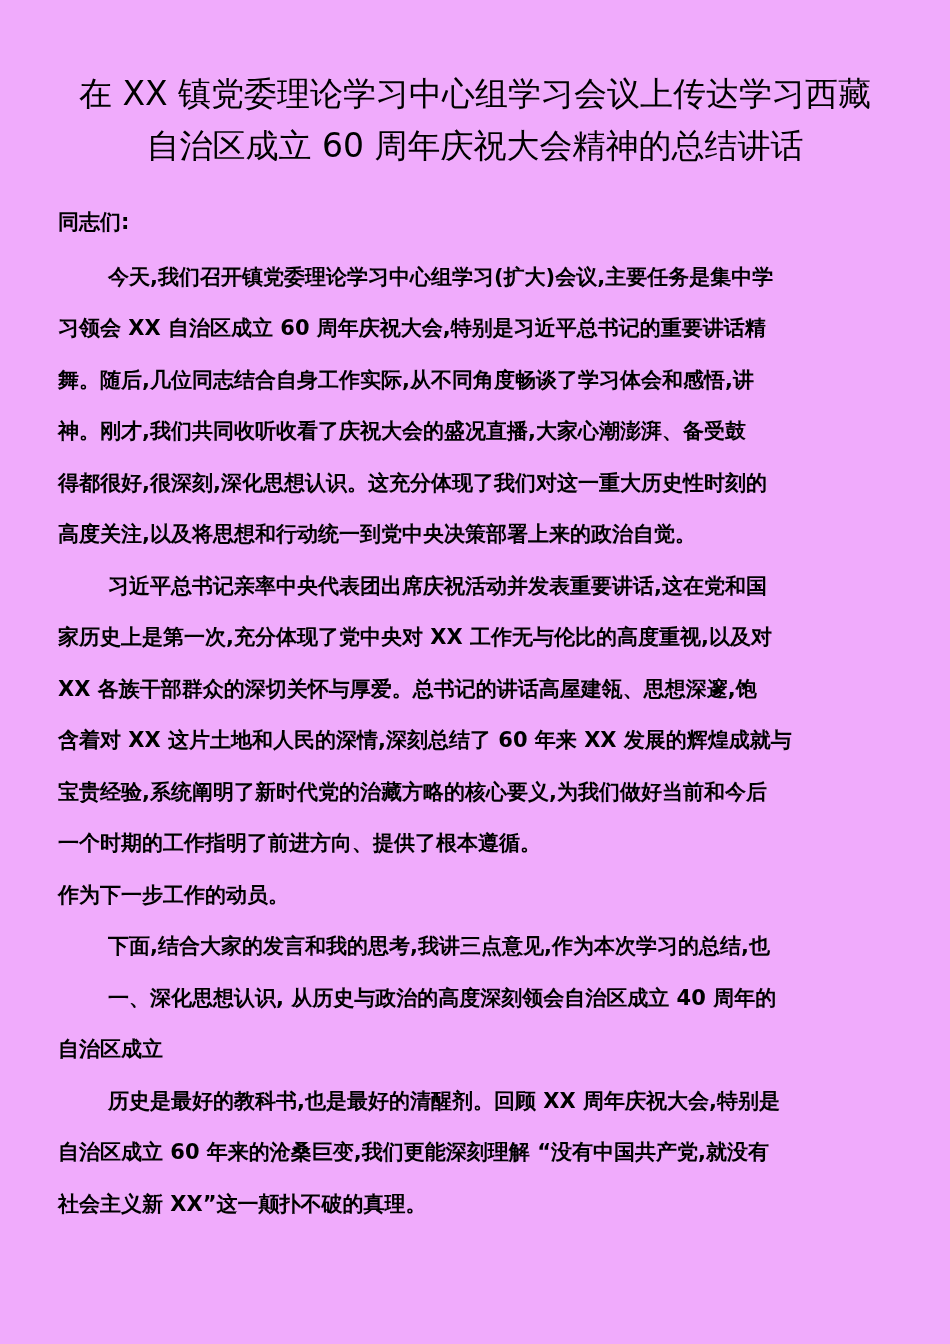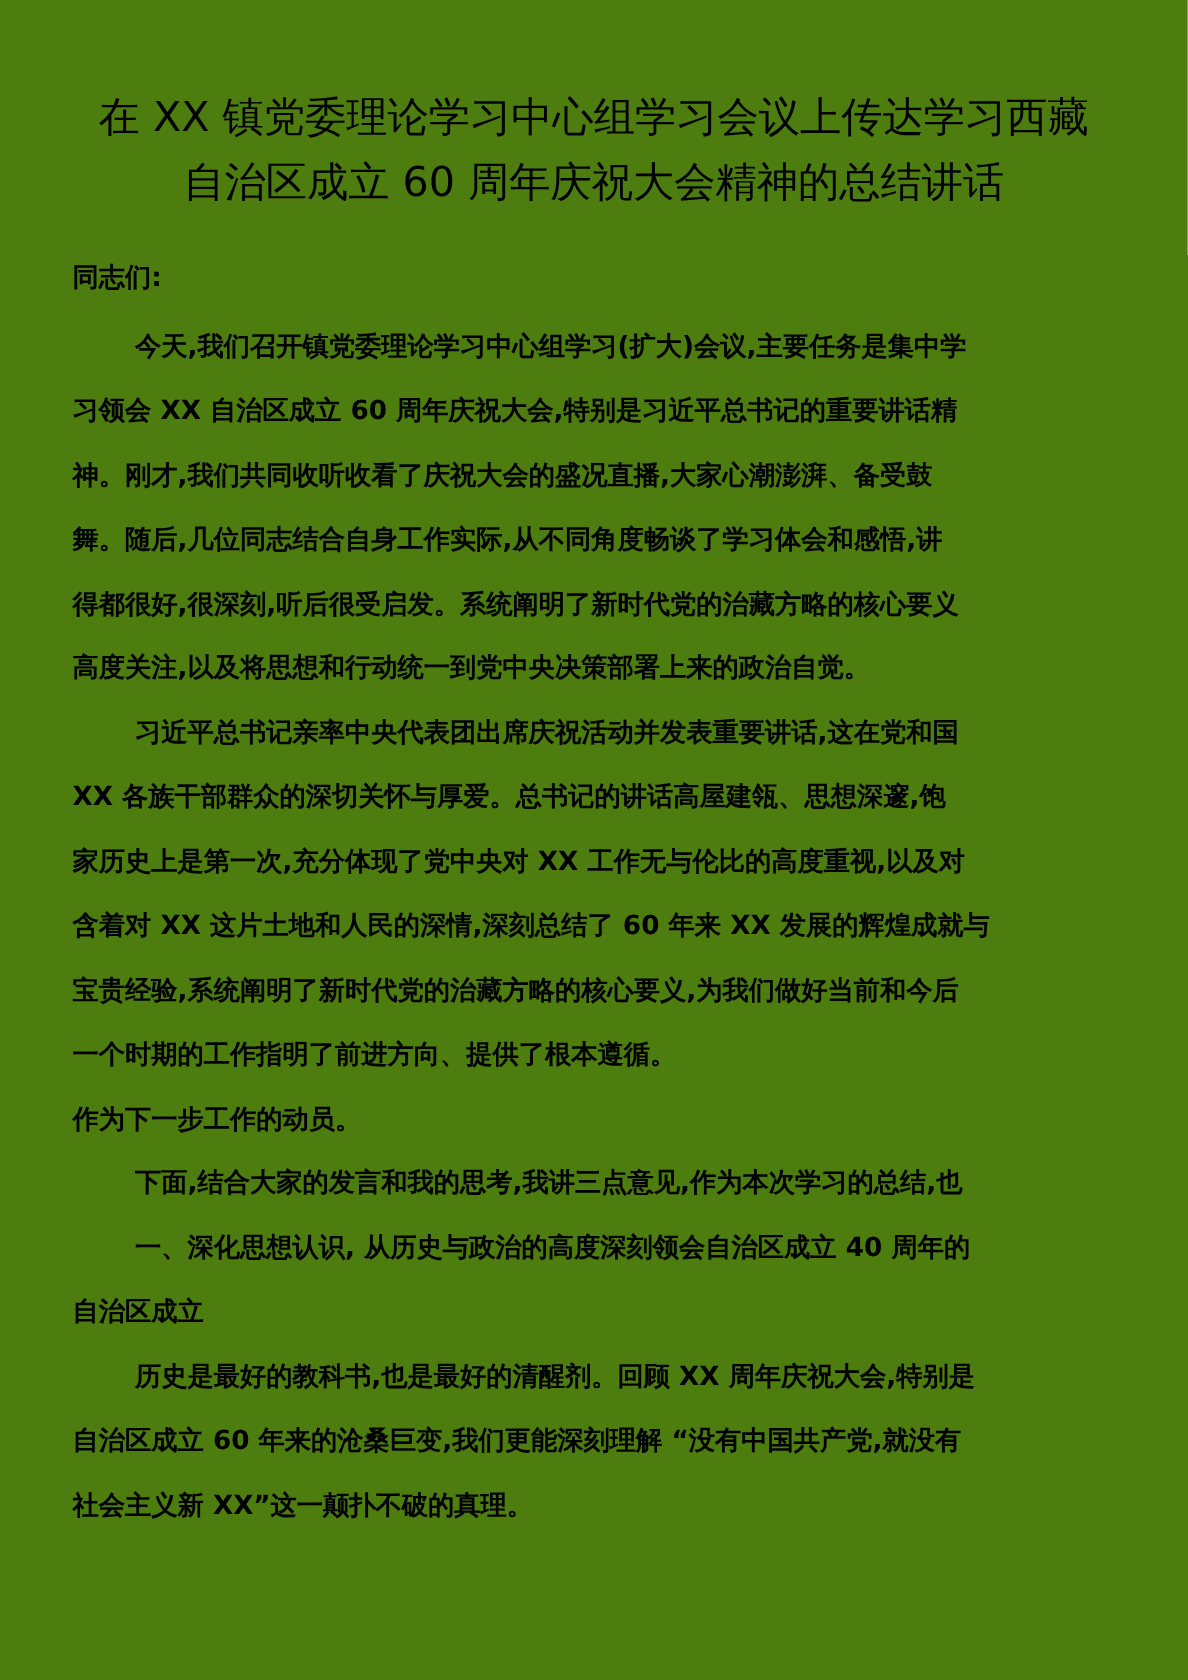--- a/index.html
+++ b/index.html
@@ -14,21 +14,21 @@
       overflow: hidden;
       font-family: "DejaVu Sans", "Liberation Sans", sans-serif;
       color: #000000;
     }
     .page {
       position: absolute;
       left: 0;
       top: 0;
       width: 950px;
       height: 1344px;
-      background: #4d7c0f;
+      background: #f0abfc;
     }
     .title {
       position: absolute;
       left: 40px;
       width: 870px;
       top: 68px;
       text-align: center;
       font-size: 33px;
       line-height: 52px;
       letter-spacing: 0px;
@@ -68,30 +68,30 @@
     <span class="tline">自治区成立 60 周年庆祝大会精神的总结讲话</span>
   </div>
 
   <div class="body">
 
     <span class="line salutation">同志们:</span>
 
     <div>
       <span class="line indent">今天,我们召开镇党委理论学习中心组学习(扩大)会议,主要任务是集中学</span>
       <span class="line">习领会 XX 自治区成立 60 周年庆祝大会,特别是习近平总书记的重要讲话精</span>
+      <span class="line">舞。随后,几位同志结合自身工作实际,从不同角度畅谈了学习体会和感悟,讲</span>
       <span class="line">神。刚才,我们共同收听收看了庆祝大会的盛况直播,大家心潮澎湃、备受鼓</span>
-      <span class="line">舞。随后,几位同志结合自身工作实际,从不同角度畅谈了学习体会和感悟,讲</span>
-      <span class="line">得都很好,很深刻,听后很受启发。系统阐明了新时代党的治藏方略的核心要义</span>
+      <span class="line">得都很好,很深刻,深化思想认识。这充分体现了我们对这一重大历史性时刻的</span>
       <span class="line">高度关注,以及将思想和行动统一到党中央决策部署上来的政治自觉。</span>
     </div>
 
     <div>
       <span class="line indent">习近平总书记亲率中央代表团出席庆祝活动并发表重要讲话,这在党和国</span>
+      <span class="line">家历史上是第一次,充分体现了党中央对 XX 工作无与伦比的高度重视,以及对</span>
       <span class="line">XX 各族干部群众的深切关怀与厚爱。总书记的讲话高屋建瓴、思想深邃,饱</span>
-      <span class="line">家历史上是第一次,充分体现了党中央对 XX 工作无与伦比的高度重视,以及对</span>
       <span class="line">含着对 XX 这片土地和人民的深情,深刻总结了 60 年来 XX 发展的辉煌成就与</span>
       <span class="line">宝贵经验,系统阐明了新时代党的治藏方略的核心要义,为我们做好当前和今后</span>
       <span class="line">一个时期的工作指明了前进方向、提供了根本遵循。</span>
     </div>
 
     <div>
       <span class="line">作为下一步工作的动员。</span>
       <span class="line indent">下面,结合大家的发言和我的思考,我讲三点意见,作为本次学习的总结,也</span>
     </div>
 

